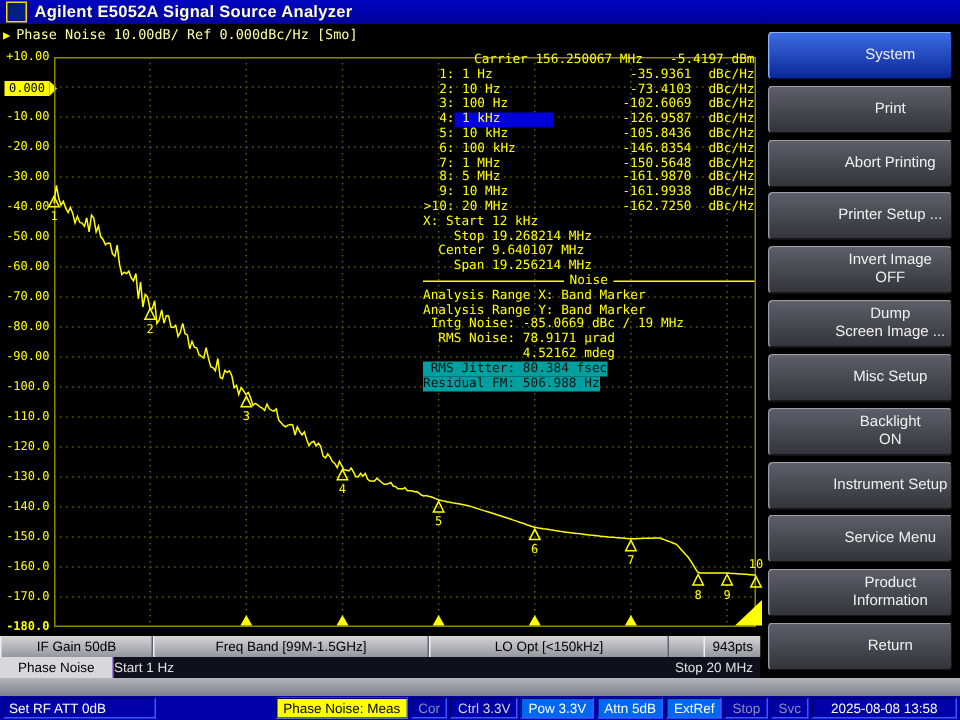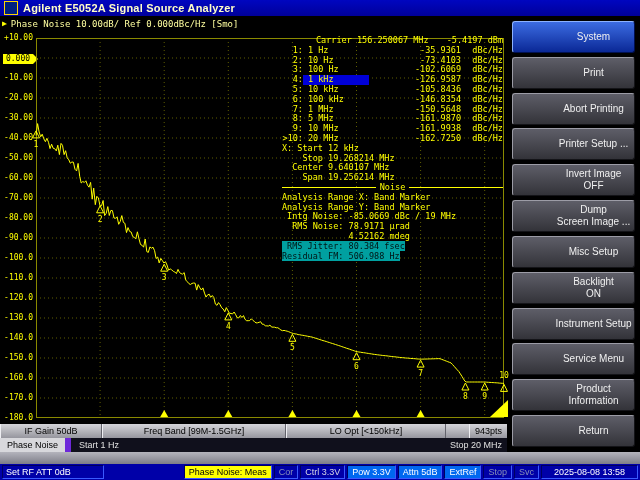--- a/index.html
+++ b/index.html
@@ -42,22 +42,22 @@
 
   
   .settings-row{height:14px;display:flex;background:linear-gradient(#d4d4d8,#96969e);font-size:9px;color:#000;}
   .seg{display:flex;align-items:center;justify-content:center;border-left:1px solid #eeeef2;border-right:1px solid #63636b;white-space:nowrap;}
   .seg:nth-child(1){width:100px;}
   .seg:nth-child(2){width:182px;}
   .seg:nth-child(3){width:158px;}
   .points-seg{margin-left:auto;display:flex;align-items:center;padding:0 5px;border-left:1px solid #eeeef2;}
 
   .sweep-row{height:14px;display:flex;background:#10101c;font-size:9px;align-items:stretch;}
-  .trace-tab{background:#d8d8dc;color:#000;padding:0 7px;display:flex;align-items:center;border-right:6px solid #6d28d9;}
-  .start-label{color:#e0e0e0;padding-left:8px;flex:1;display:flex;align-items:center;}
+  .trace-tab{background:#d8d8dc;color:#000;padding:0 12px;display:flex;align-items:center;border-right:1px solid #6d28d9;}
+  .start-label{color:#e0e0e0;flex:1;display:flex;align-items:center;}
   .stop-label{color:#e0e0e0;padding-right:5px;display:flex;align-items:center;}
 
   .bezel-strip{flex:0 0 12px;background:linear-gradient(#b4b4bc,#7e7e88);}
 
   
   .statusbar{flex:0 0 16px;background:#0000a8;display:flex;align-items:center;padding:0 2px;font-size:9px;gap:2px;}
   .msg{width:94px;height:12px;line-height:12px;color:#fff;padding:0 3px;border:1px solid;border-color:#000060 #3a5aff #3a5aff #000060;white-space:nowrap;overflow:hidden;}
   #status-segs{margin-left:auto;display:flex;gap:2px;}
   .sseg{height:12px;line-height:12px;padding:0 4px;border:1px solid;border-color:#000060 #3a5aff #3a5aff #000060;white-space:nowrap;}
   .sseg.yellow{background:#ffff00;color:#000;}
@@ -103,21 +103,21 @@
             <div class="ylab" style="top: 181px;">-80.00</div>
             <div class="ylab" style="top: 201px;">-90.00</div>
             <div class="ylab" style="top: 221px;">-100.0</div>
             <div class="ylab" style="top: 241px;">-110.0</div>
             <div class="ylab" style="top: 261px;">-120.0</div>
             <div class="ylab" style="top: 281px;">-130.0</div>
             <div class="ylab" style="top: 301px;">-140.0</div>
             <div class="ylab" style="top: 321px;">-150.0</div>
             <div class="ylab" style="top: 341px;">-160.0</div>
             <div class="ylab" style="top: 361px;">-170.0</div>
-            <div class="ylab" style="top: 381px;">-180.0</div>
+            <div class="ylab" style="top: 381px; font-weight: bold;">-180.0</div>
           </div>
         <svg id="plot" width="468" height="380" viewBox="0 0 468 380">
             <line x1="0" y1="20" x2="468" y2="20" stroke="#5e5e00" stroke-dasharray="1 3"></line>
             <line x1="0" y1="40" x2="468" y2="40" stroke="#5e5e00" stroke-dasharray="1 3"></line>
             <line x1="0" y1="60" x2="468" y2="60" stroke="#5e5e00" stroke-dasharray="1 3"></line>
             <line x1="0" y1="80" x2="468" y2="80" stroke="#5e5e00" stroke-dasharray="1 3"></line>
             <line x1="0" y1="100" x2="468" y2="100" stroke="#5e5e00" stroke-dasharray="1 3"></line>
             <line x1="0" y1="120" x2="468" y2="120" stroke="#5e5e00" stroke-dasharray="1 3"></line>
             <line x1="0" y1="140" x2="468" y2="140" stroke="#5e5e00" stroke-dasharray="1 3"></line>
             <line x1="0" y1="160" x2="468" y2="160" stroke="#5e5e00" stroke-dasharray="1 3"></line>

